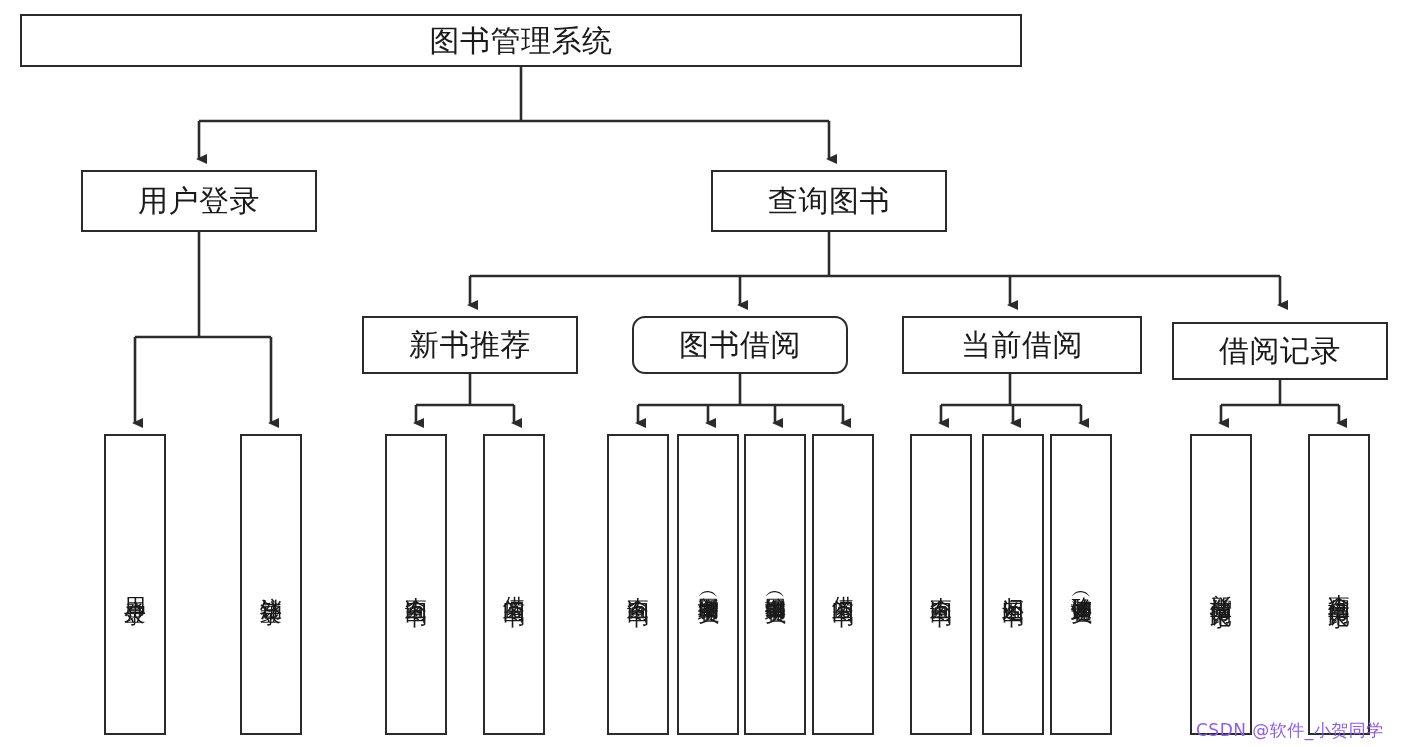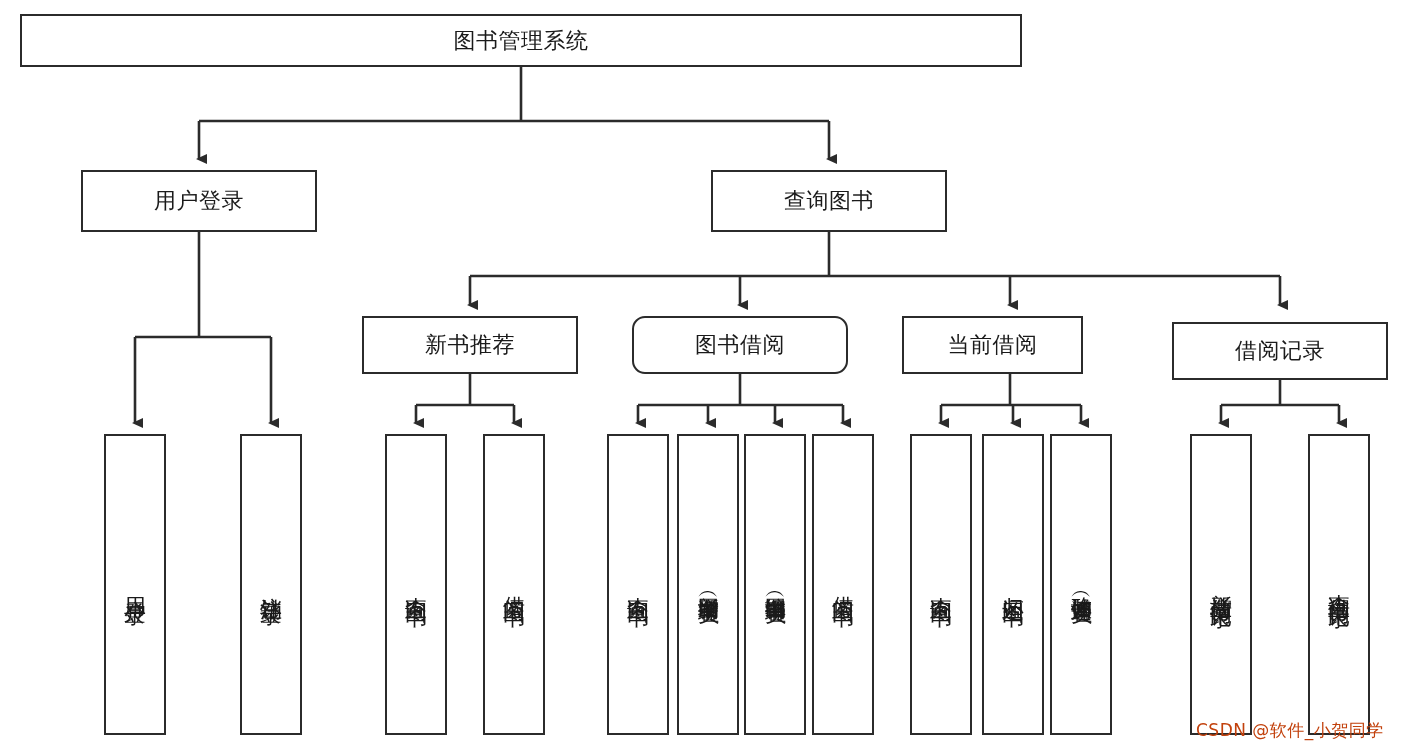--- a/index.html
+++ b/index.html
@@ -40,39 +40,39 @@
   }
   .node-label {
     color: #1a1a1a;
     line-height: 1.06;
     text-align: center;
     white-space: pre-wrap;
     letter-spacing: 0.5px;
   }
   .node.horizontal .node-label {
     writing-mode: horizontal-tb;
-    font-size: 22px;
+    font-size: 30px;
   }
   .node.vertical {
     align-items: center;
     justify-content: center;
   }
   .node.vertical .node-label {
     writing-mode: vertical-rl;
     text-orientation: upright;
     font-size: 22px;
     line-height: 1.0;
     letter-spacing: 3px;
   }
   .node.vertical.tall-text .node-label {
     letter-spacing: 2px;
   }
   .watermark {
     position: absolute;
-    color: #c2410c;
+    color: #8b5cf6;
     font-size: 17px;
     white-space: nowrap;
     letter-spacing: 0.5px;
   }
 </style>
 </head>
 <body>
 
 <div id="diagram-root">
 
@@ -128,21 +128,21 @@
       </div>
       <div class="node horizontal" style="left: 711px; top: 170px; width: 236px; height: 62px;">
         <span class="node-label">查询图书</span>
       </div>
       <div class="node horizontal" style="left: 362px; top: 316px; width: 216px; height: 58px;">
         <span class="node-label">新书推荐</span>
       </div>
       <div class="node horizontal" style="left: 632px; top: 316px; width: 216px; height: 58px; border-radius: 13px;">
         <span class="node-label">图书借阅</span>
       </div>
-      <div class="node horizontal" style="left: 902px; top: 316px; width: 181px; height: 58px;">
+      <div class="node horizontal" style="left: 902px; top: 316px; width: 240px; height: 58px;">
         <span class="node-label">当前借阅</span>
       </div>
       <div class="node horizontal" style="left: 1172px; top: 322px; width: 216px; height: 58px;">
         <span class="node-label">借阅记录</span>
       </div>
       <div class="node vertical" style="left: 104px; top: 434px; width: 62px; height: 301px;">
         <span class="node-label">用户登录</span>
       </div>
       <div class="node vertical" style="left: 240px; top: 434px; width: 62px; height: 301px;">
         <span class="node-label">注销登录</span>

